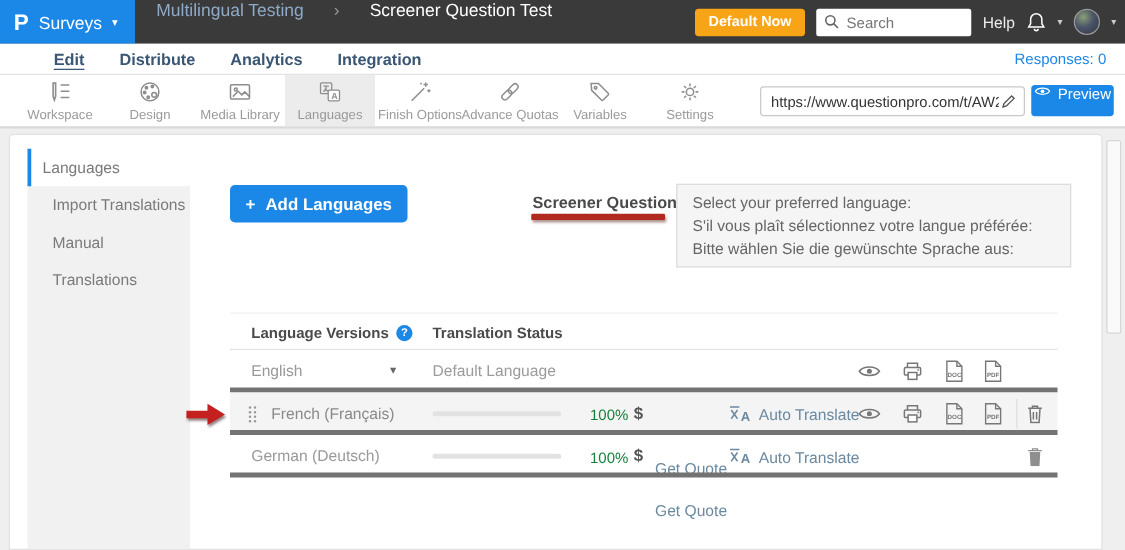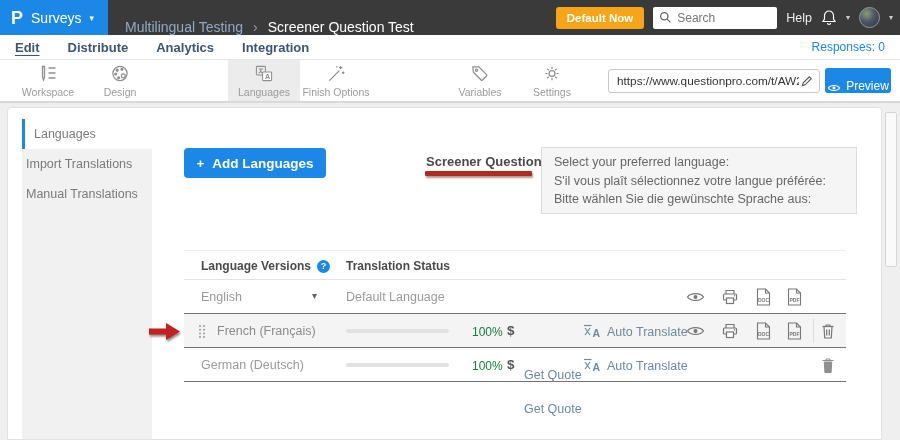--- a/index.html
+++ b/index.html
@@ -5,75 +5,75 @@
   * { margin:0; padding:0; box-sizing:border-box; }
   html,body { width:900px; height:440px; overflow:hidden; font-family:"Liberation Sans", sans-serif; background:#EFEFEF; position:relative; }
   svg { display:block; }
 
   
   .topbar { position:absolute; left:0; top:0; width:900px; height:35px; background:var(--topbar-dark); }
   .brand { position:absolute; left:0; top:0; width:108px; height:35px; background:var(--accent); display:flex; align-items:center; gap:8px; padding-left:11px; cursor:pointer; }
   .logo { color:#fff; font-weight:bold; font-size:18px; line-height:1; }
   .brand-label { color:#fff; font-size:14px; }
   .caret-w { color:#fff; font-size:9px; }
-  .breadcrumb { position:absolute; left:125px; top:0; height:35px; display:flex; align-items:flex-end; gap:10px; font-size:14px; }
+  .breadcrumb { position:absolute; left:125px; top:0; height:35px; display:flex; align-items:flex-start; gap:24px; font-size:14px; }
   .bc-survey { color:#8FA9C6; }
   .bc-sep { color:#9a9a9a; font-size:14px; }
   .bc-page { color:#fff; }
   .top-right { position:absolute; right:7px; top:0; height:35px; display:flex; align-items:center; gap:9px; }
   .upgrade { background:var(--upgrade-orange); color:#fff; border:none; border-radius:3px; height:22px; padding:0 11px; font-size:11.5px; font-weight:bold; font-family:inherit; cursor:pointer; }
   .searchbox { width:124px; height:22px; background:#fff; border-radius:2px; display:flex; align-items:center; padding:0 6px; gap:5px; }
   .searchbox input { border:none; outline:none; width:88px; font-size:12px; color:#333; background:transparent; font-family:inherit; }
   .help { color:#ececec; font-size:12.5px; cursor:pointer; }
   .icon-btn { display:flex; align-items:center; color:#fff; cursor:pointer; }
   .caret-s { color:#ccc; font-size:8px; }
   .avatar { width:21px; height:21px; border-radius:50%; background:radial-gradient(circle at 35% 30%, #8a9f77 0%, #4a5568 45%, #2f3640 100%); border:1px solid #999; cursor:pointer; }
 
   
   .navrow { position:absolute; top:35px; left:0; width:900px; height:25px; background:#fff; border-bottom:1px solid #E4E4E4; display:flex; align-items:center; padding:0 15px; gap:28px; }
   .nav-item { font-size:13px; font-weight:bold; color:#3A5674; cursor:pointer; }
-  .nav-item.active { text-decoration:underline; text-underline-offset:3px; }
+  .nav-item.active { text-decoration:underline; text-underline-offset:3px;margin-left:28px; }
   .responses { margin-left:auto; color:var(--accent); font-size:12px; }
 
   
   .toolbar { position:absolute; top:60px; left:0; width:900px; height:43px; background:#fff; border-bottom:2px solid #D9D9D9; }
   .tcell { position:absolute; top:0; width:72px; height:41px; display:flex; flex-direction:column; align-items:center; justify-content:center; gap:3px; cursor:pointer; }
   .tcell.active { background:#ECECEC; }
   .tlabel { font-size:10.5px; color:#9A9A9A; white-space:nowrap; }
   .ticon { height:19px; display:flex; align-items:center; color:#8E8E8E; }
   .urlbox { position:absolute; left:608px; top:9px; width:212px; height:24px; border:1px solid #C9C9C9; border-radius:3px; display:flex; align-items:center; background:#fff; }
   .urlbox input { border:none; outline:none; flex:1; min-width:0; font-size:11.8px; color:#333; padding:0 2px 0 8px; background:transparent; font-family:inherit; }
   .urlbox .editicon { padding-right:6px; color:#555; display:flex; cursor:pointer; }
-  .preview { position:absolute; left:825px; top:8px; width:66px; height:25px; background:var(--accent); color:#fff; border:none; border-radius:3px; font-size:12px; font-family:inherit; display:flex; align-items:flex-end; justify-content:center; gap:5px; cursor:pointer; }
+  .preview { position:absolute; left:825px; top:8px; width:66px; height:25px; background:var(--accent); color:#fff; border:none; border-radius:3px; font-size:12px; font-family:inherit; display:flex; align-items:flex-start; justify-content:center; gap:5px; cursor:pointer; }
 
   
   .page { position:absolute; top:103px; left:0; width:900px; height:337px; background:#EFEFEF; }
   .card { position:absolute; left:7px; top:4px; width:875px; height:333px; background:#fff; border:1px solid #E2E2E2; border-radius:4px 4px 0 0; }
   .scrollthumb { position:absolute; left:885px; top:9px; width:12px; height:155px; background:#FAFAFA; border:1px solid #D6D6D6; border-radius:2px; }
 
   .side { position:absolute; left:14px; top:11px; width:130px; bottom:0; background:#F1F1F1; }
-  .side-item { height:30px; line-height:30px; padding-left:4px; font-size:12.5px; color:#7A7A7A; cursor:pointer; }
+  .side-item { height:30px; line-height:30px; padding-left:20px; font-size:12.5px; color:#7A7A7A; cursor:pointer; }
   .side-item.active { background:#fff; border-left:3px solid var(--accent); padding-left:9px; }
 
   .addlang { position:absolute; left:176px; top:40px; width:142px; height:30px; background:var(--accent); color:#fff; border:none; border-radius:4px; font-size:13.5px; font-weight:600; font-family:inherit; display:flex; align-items:center; justify-content:center; gap:8px; cursor:pointer; }
 
   .screener-label { position:absolute; left:418px; top:46px; font-size:13px; font-weight:bold; color:#4A4A4A; }
   .red-underline { position:absolute; left:417px; top:63px; width:107px; height:5px; background:var(--annotation-red); border-radius:1px; box-shadow:1px 2px 2px rgba(80,20,10,.45); }
 
   .qbox { position:absolute; left:533px; top:39px; width:316px; height:67px; background:#F5F5F5; border:1px solid #DCDCDC; padding:7px 12px; display:flex; flex-direction:column; justify-content:space-between; }
   .qline { font-size:12.5px; color:#666; white-space:nowrap; }
 
   
   .table { position:absolute; left:176px; top:142px; width:662px; }
   .thead { position:relative; height:30px; border-top:1px solid #EFEFEF; border-bottom:1px solid #E3E3E3; }
   .th-lang { position:absolute; left:17px; top:8px; font-size:12px; font-weight:bold; color:#4A4A4A; display:flex; gap:6px; align-items:center; }
   .help-badge { width:13px; height:13px; border-radius:50%; background:var(--accent); color:#fff; font-size:9px; font-weight:bold; display:flex; align-items:center; justify-content:center; cursor:pointer; }
   .th-status { position:absolute; left:162px; top:8px; font-size:12px; font-weight:bold; color:#4A4A4A; }
 
-  .row { position:relative; height:34px; border-bottom:1px solid #737373; }
+  .row { position:relative; height:34px; border-bottom:4px solid #737373; }
   .row.hl { background:#F4F4F4; }
   .handle { position:absolute; left:14px; top:10px; color:#9a9a9a; cursor:grab; }
   .cell-lang { position:absolute; left:17px; top:10px; font-size:12.5px; color:#999; }
   .cell-lang.indent { left:33px; color:#8a8a8a; }
   .caret-dd { position:absolute; left:128px; top:10px; color:#666; font-size:10px; cursor:pointer; }
   .cell-status { position:absolute; left:162px; top:10px; font-size:12.5px; color:#9B9B9B; }
   .pbar { position:absolute; left:162px; top:15px; width:103px; height:4px; background:#E2E2E2; border-radius:2px; }
   .pbar-fill { height:100%; width:100%; background:var(--progress-green); border-radius:2px; }
   .pct { position:absolute; left:288px; top:11px; font-size:12px; color:#15803d; }
   .dollar { position:absolute; left:323px; top:9px; font-size:13.5px; color:#555; font-weight:600; cursor:pointer; }
@@ -152,39 +152,60 @@
           <circle cx="10" cy="10" r="7.5"></circle>
           <circle cx="13.5" cy="12.5" r="2"></circle>
           <circle cx="7" cy="6.5" r="1" fill="currentColor"></circle>
           <circle cx="12" cy="5.5" r="1" fill="currentColor"></circle>
           <circle cx="5.5" cy="10.5" r="1" fill="currentColor"></circle>
           <circle cx="8.5" cy="14.5" r="1" fill="currentColor"></circle>
         </svg>
     </span>
     <span class="tlabel">Design</span>
   </div>
+  <div class="tcell" style="left:156px">
+    <span class="ticon">
+      <svg width="20" height="19" viewBox="0 0 20 20" fill="none" stroke="currentColor" stroke-width="1.3">
+          <rect x="2" y="4" width="16" height="12" rx="1"></rect>
+          <circle cx="6.5" cy="8" r="1.2"></circle>
+          <path d="M4 14l4.5-4.5 3 3L14 10l4 4"></path>
+        </svg>
+    </span>
+    <span class="tlabel">Media Library</span>
+  </div>
   <div class="tcell active" style="left:228px">
     <span class="ticon">
       <svg width="20" height="19" viewBox="0 0 20 20" fill="none" stroke="currentColor" stroke-width="1.1">
           <rect x="2" y="2.5" width="9.5" height="9" rx="1"></rect>
           <path d="M4.5 5.2h4.5M6.7 5.2v1c0 1.8-1 3-2.2 3.6M6 6.7c.6 1.5 1.7 2.5 2.9 3"></path>
           <rect x="8.5" y="8.5" width="9.5" height="9" rx="1" fill="#fff"></rect>
           <text x="11" y="15.7" font-size="7.5" font-weight="bold" fill="currentColor" stroke="none" font-family="Liberation Sans, sans-serif">A</text>
         </svg>
     </span>
     <span class="tlabel">Languages</span>
   </div>
   <div class="tcell" style="left:300px">
     <span class="ticon">
       <svg width="20" height="19" viewBox="0 0 20 20" fill="none" stroke="currentColor" stroke-width="1.3">
           <path d="M3 17.5L13.5 7"></path>
           <path d="M14.8 2v3.6M13 3.8h3.6M17.5 7.8v2.6M16.2 9.1h2.6M10.3 2.5l1 1"></path>
         </svg>
     </span>
     <span class="tlabel">Finish Options</span>
+  </div>
+  <div class="tcell" style="left:372px">
+    <span class="ticon">
+      <svg width="20" height="19" viewBox="0 0 20 20" fill="none" stroke="currentColor" stroke-width="1.3">
+          <g transform="rotate(-45 10 10)">
+            <rect x="1.5" y="7.5" width="9.5" height="5" rx="2.5"></rect>
+            <rect x="9" y="7.5" width="9.5" height="5" rx="2.5"></rect>
+          </g>
+        </svg>
+    </span>
+    <span class="tlabel">Advance Quotas</span>
   </div>
   <div class="tcell" style="left:444px">
     <span class="ticon">
       <svg width="20" height="19" viewBox="0 0 20 20" fill="none" stroke="currentColor" stroke-width="1.3">
           <path d="M2.5 3h6.2l8.2 8.2c.4.4.4 1 0 1.4l-4.3 4.3c-.4.4-1 .4-1.4 0L3 8.7z"></path>
           <circle cx="6.3" cy="6.6" r="1.1"></circle>
         </svg>
     </span>
     <span class="tlabel">Variables</span>
   </div>

